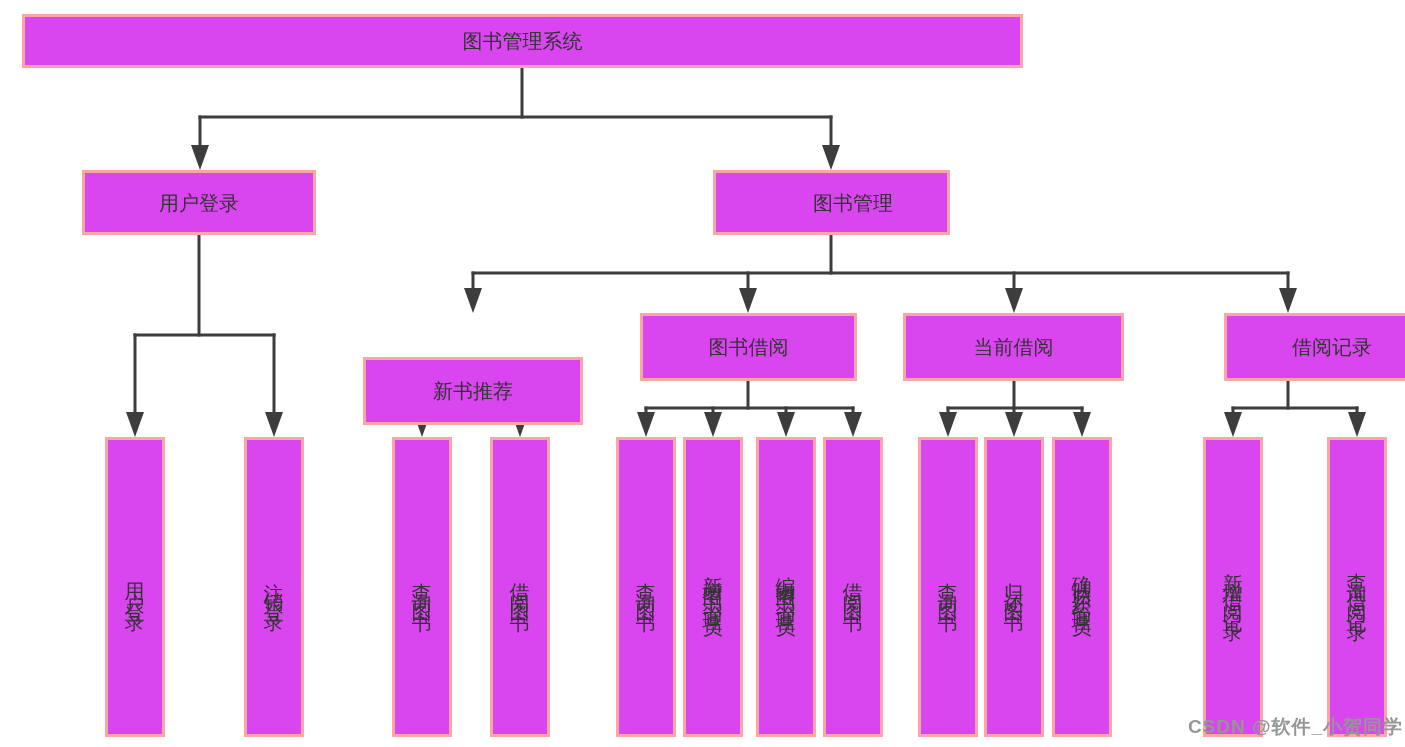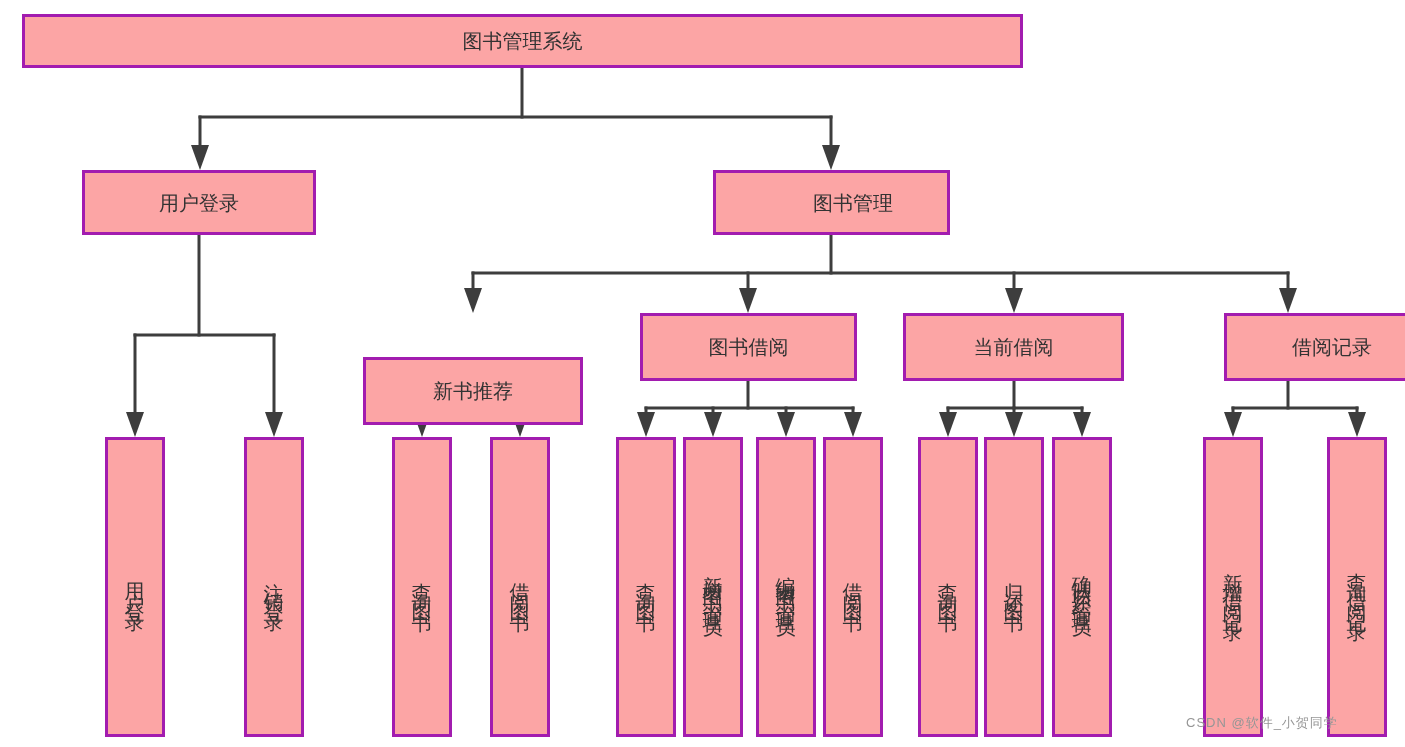--- a/index.html
+++ b/index.html
@@ -3,33 +3,34 @@
 <meta charset="utf-8">
 <style>
   html,body{margin:0;padding:0;background:#ffffff;}
   body{font-family:"Liberation Sans","DejaVu Sans",sans-serif;}
   #canvas{
     position:relative;width:1405px;height:747px;background:#ffffff;overflow:hidden;
   }
   #connectors{position:absolute;left:0;top:0;z-index:1;}
   .node{
     position:absolute;box-sizing:border-box;z-index:2;
-    border:3px solid #a21caf;background:#fca5a5;color:#333333;
+    border:3px solid #fca5a5;background:#d946ef;color:#333333;
     display:flex;align-items:center;justify-content:center;
     font-size:20px;line-height:1;text-align:right;white-space:nowrap;
   }
   .vnode{
     writing-mode:vertical-rl;text-orientation:mixed;
     letter-spacing:10px;white-space:normal;
   }
   .vnode.tight{letter-spacing:6px;}
   #watermark{
     position:absolute;left:1186px;top:714px;width:219px;z-index:3;
-    font-size:13px;color:#969696;letter-spacing:1px;white-space:nowrap;
-    text-align:left;
+    font-size:19px;color:#969696;letter-spacing:1px;white-space:nowrap;
+    text-align:center;
+    font-weight:bold;
   }
 </style>
 </head>
 <body>
 
 <div id="canvas">
 
   <svg id="connectors" width="1405" height="747" viewBox="0 0 1405 747">
     <g stroke="#3d3d3d" stroke-width="3" fill="none" stroke-linecap="square">
 

